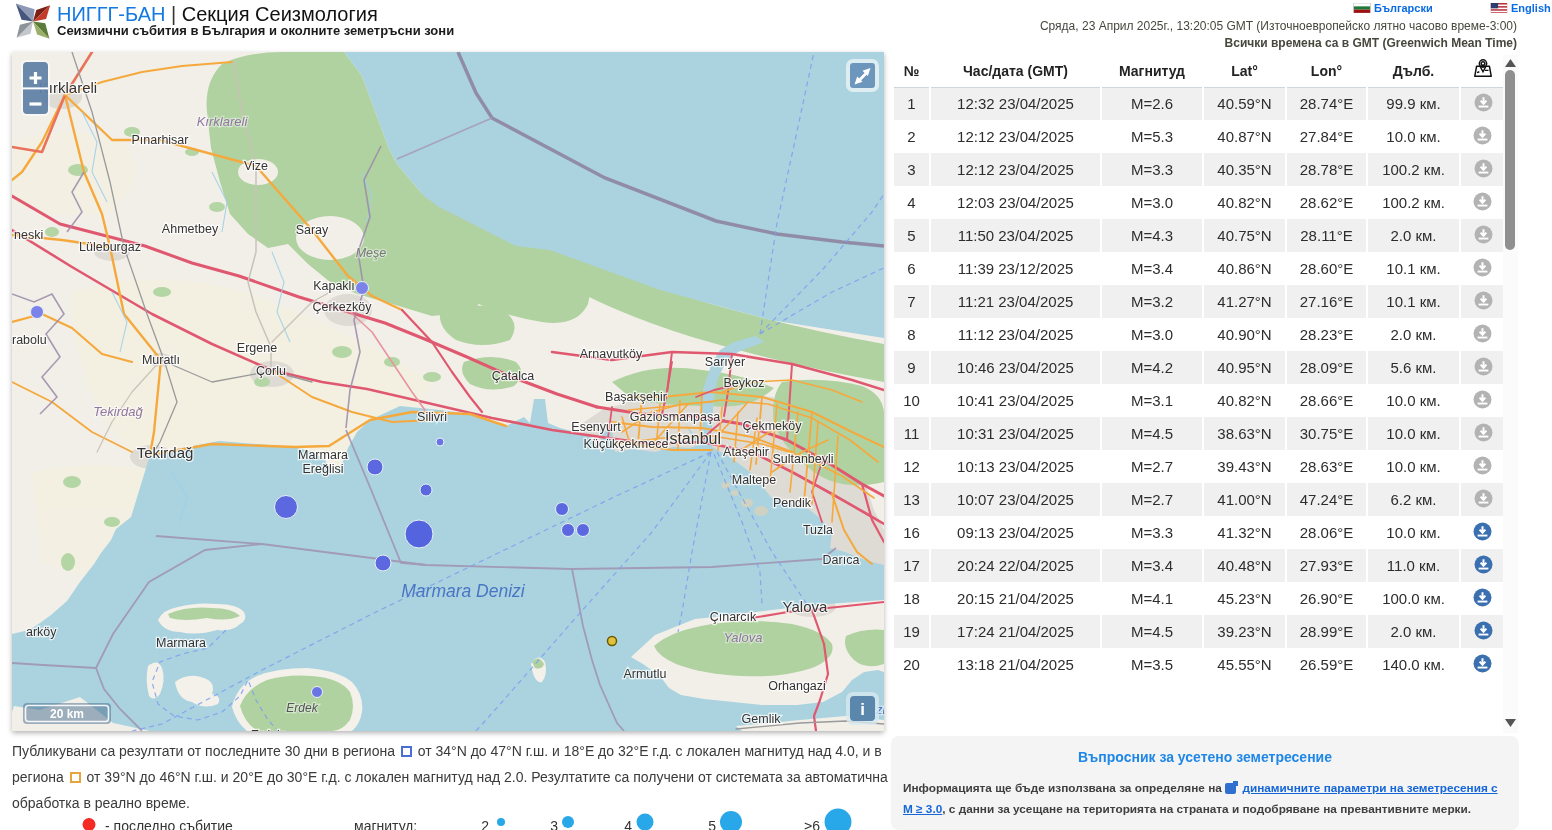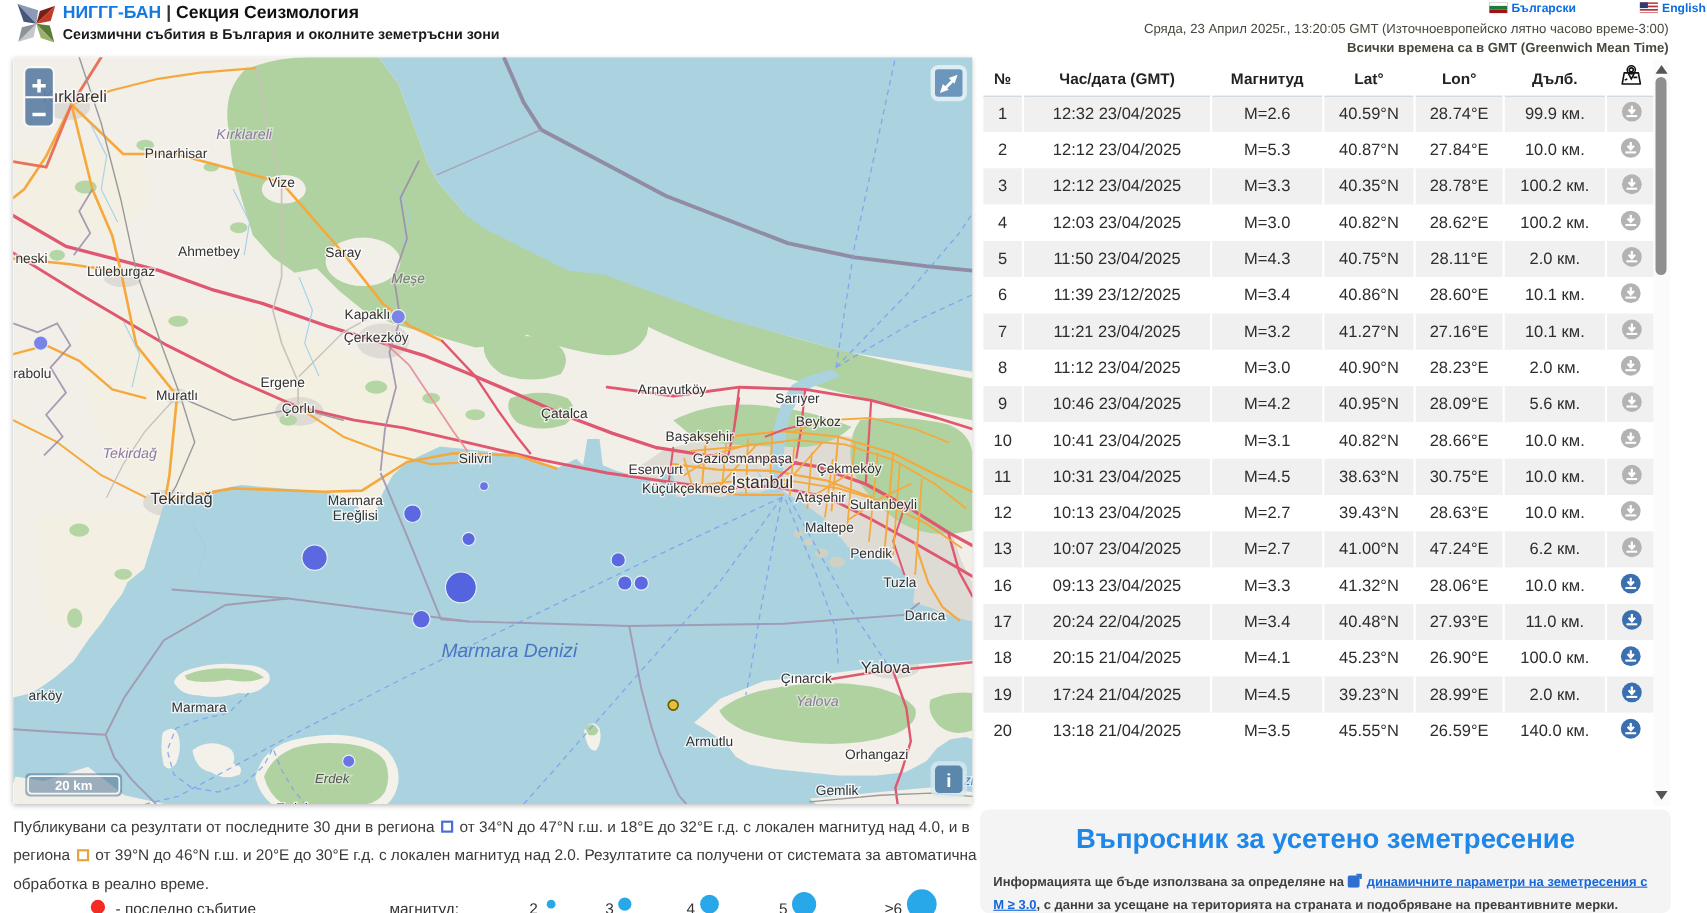--- a/index.html
+++ b/index.html
@@ -1,20 +1,20 @@
 <!DOCTYPE html>
 <html><head>
 <meta charset="utf-8">
 <style>
 * { margin:0; padding:0; box-sizing:border-box; }
 html,body { width:1552px; height:830px; background:#fff; font-family:"Liberation Sans", sans-serif; overflow:hidden; position:relative; }
 .abs { position:absolute; }
 
 #logo { left:15px; top:1px; width:36px; height:41px; }
-#title { left:57px; top:3px; font-size:16px; font-weight:bold; color:#111; white-space:nowrap;text-align:center; }
+#title { left:57px; top:3px; font-size:20px; font-weight:normal; color:#111; white-space:nowrap;text-align:center; }
 #title .blue { color:#1479e0; }
 #subtitle { left:57px; top:23px; font-size:13px; font-weight:bold; color:#1a1a1a; white-space:nowrap; }
 #lang1 { left:1353px; top:2px; font-size:11px; font-weight:bold; color:#0a6be4; white-space:nowrap; }
 #lang2 { left:1490px; top:2px; font-size:11px; font-weight:bold; color:#0a6be4; white-space:nowrap; }
 #dateline { right:35px; top:19px; font-size:12px; font-weight:normal; color:#47473d; white-space:nowrap; }
 #gmtline { right:35px; top:36px; font-size:12px; font-weight:bold; color:#47473d; white-space:nowrap; }
 .flag { display:inline-block; width:18px; height:10px; vertical-align:-1px; margin-right:3px; }
 
 #map { left:12px; top:52px; width:872px; height:679px; box-shadow:0 2px 5px rgba(0,0,0,0.3); }
 
@@ -28,21 +28,21 @@
 
 #sbar { left:1503px; top:55px; width:15px; height:678px; background:#fbfbfb; }
 #sthumb { left:1505px; top:70px; width:10px; height:180px; background:#8f8f8f; border-radius:5px; }
 
 #para { left:12px; top:738px; width:890px; font-size:14px; color:#3a3a3a; line-height:26px; white-space:nowrap; }
 .sq { display:inline-block; width:11px; height:11px; border:2px solid #4a6fd4; vertical-align:-1px; margin:0 2px; }
 .sq.or { border-color:#e8a43c; }
 #legend { left:0px; top:805px; width:888px; height:31px; }
 
 #panel { left:891px; top:736px; width:628px; height:94px; background:#f4f4f4; border-radius:8px; }
-#panel h2 { text-align:center; font-size:25px; color:#1e87e8; margin-top:13px; font-weight:bold; }
+#panel h2 { text-align:center; font-size:14px; color:#1e87e8; margin-top:13px; font-weight:bold; }
 #panel p { margin:13px 12px 0 12px; font-size:11.8px; font-weight:bold; color:#3f3f3f; line-height:20.5px; }
 #panel a { color:#1566d8; text-decoration:underline; }
 </style>
 </head>
 <body>
 <svg id="logo" class="abs" viewBox="0 0 44 46">
   <polygon points="1,1 24,8 22,23" fill="#8d99b5"></polygon>
   <polygon points="1,1 22,23 8,21" fill="#46567c"></polygon>
   <polygon points="43,3 26,9 22,23" fill="#7a1f16"></polygon>
   <polygon points="43,3 22,23 38,20" fill="#c23b28"></polygon>

